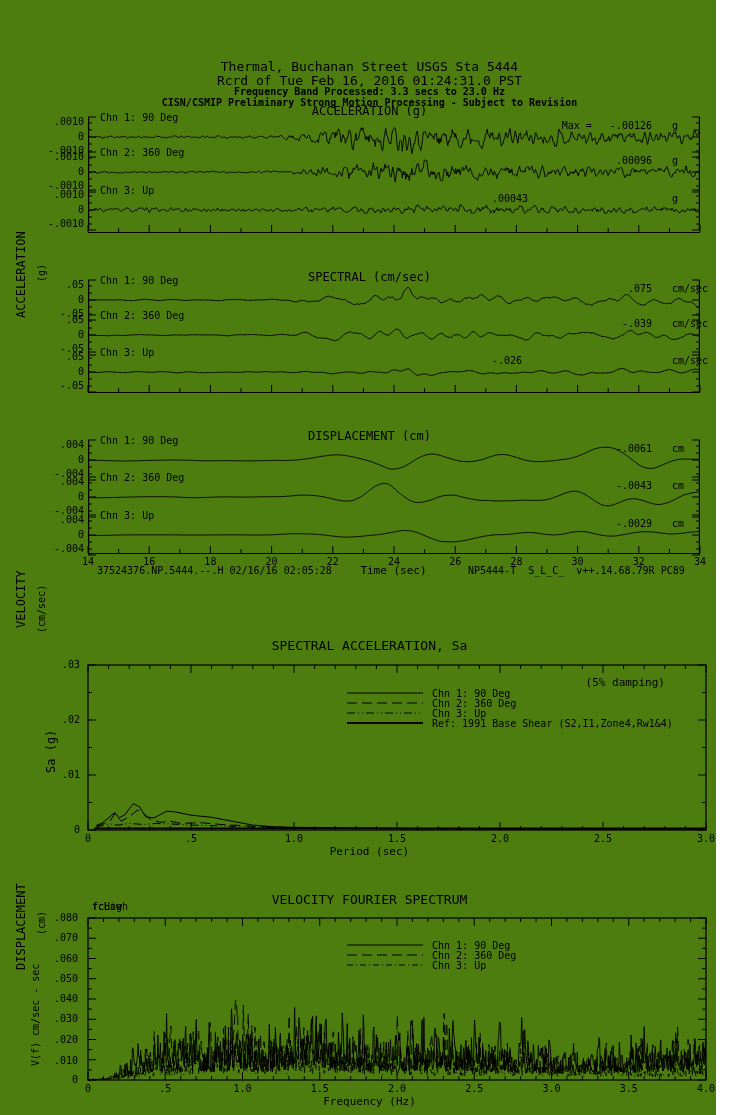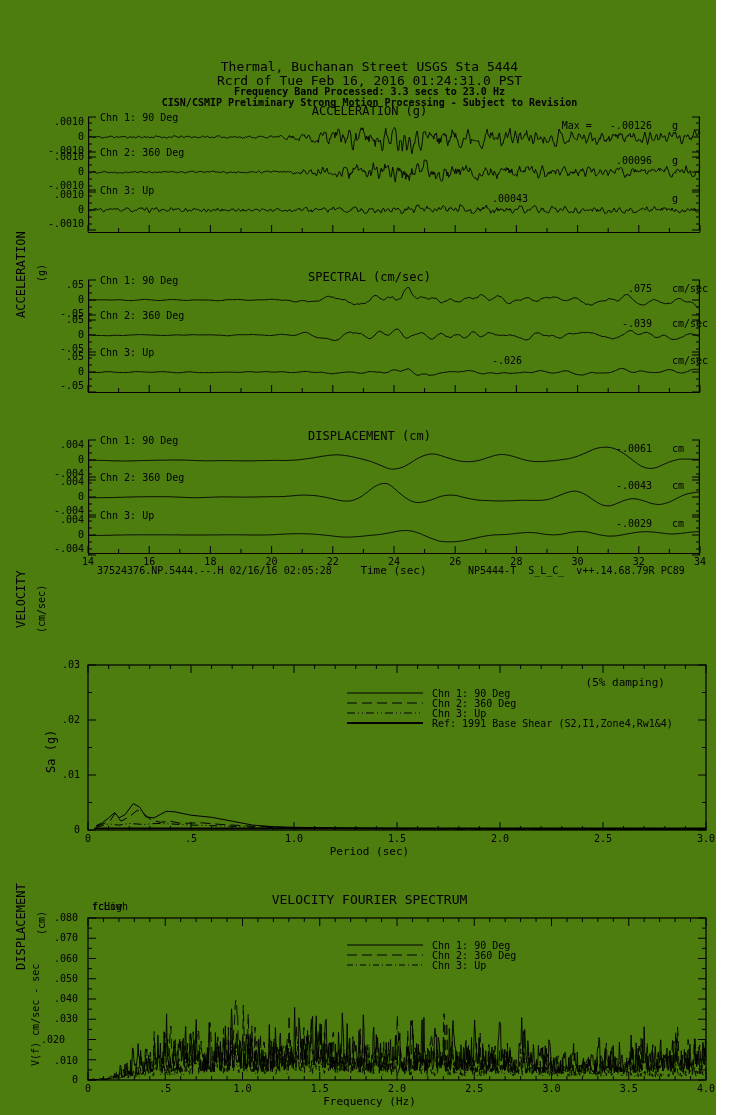--- a/index.html
+++ b/index.html
@@ -343,20 +343,21 @@
       <span class="lbl" style="left: 562.6px; top: 132px; width: 30px; text-align: center;">30</span>
       <span class="lbl" style="left: 623.8px; top: 132px; width: 30px; text-align: center;">32</span>
       <span class="lbl" style="left: 685px; top: 132px; width: 30px; text-align: center;">34</span>
     </section>
 
   <div class="lbl" style="left:97px;top:566px;">37524376.NP.5444.--.H 02/16/16 02:05:28</div>
   <div class="abs" style="top:564px;width:739px;text-align:center;font-size:11px;margin-left:24px;">Time (sec)</div>
   <div class="lbl" style="left:468px;top:566px;">NP5444-T  S_L_C_  v++.14.68.79R PC89</div>
 
   <section id="panel-sa" style="top:638px;height:235px;">
+    <div class="btitle" style="top:0px;">SPECTRAL ACCELERATION, Sa</div>
     <div class="note" style="left:465px;top:38px;width:200px;">(5% damping)</div>
     <div class="side" style="left:44px;top:135px;">Sa (g)</div>
     <div class="abs" style="top:207px;width:739px;text-align:center;font-size:11px;">Period (sec)</div>
     <div class="legrow" style="left:345px;top:50px;">
       <svg width="80" height="10">
           <line class="legline" x1="2" y1="5" x2="78" y2="5"></line>
         </svg>
       <span class="leglbl">Chn 1: 90 Deg</span>
     </div>
     <div class="legrow" style="left:345px;top:60px;">
@@ -618,21 +619,21 @@
         <polyline points="88.0,190.0 88.6,190.0 89.2,190.0 89.9,189.9 90.5,189.7 91.1,189.7 91.7,189.9 92.3,189.7 92.9,189.7 93.6,189.8 94.2,189.8 94.8,189.8 95.4,189.8 96.0,189.7 96.7,189.6 97.3,189.5 97.9,189.6 98.5,189.4 99.1,189.2 99.8,188.5 100.4,189.6 101.0,189.5 101.6,188.4 102.2,189.0 102.8,188.0 103.5,189.3 104.1,189.4 104.7,188.9 105.3,188.8 105.9,189.4 106.6,189.2 107.2,188.9 107.8,189.3 108.4,188.7 109.0,189.1 109.7,188.2 110.3,186.2 110.9,185.9 111.5,187.2 112.1,186.9 112.7,186.7 113.4,187.9 114.0,185.5 114.6,183.3 115.2,188.3 115.8,187.6 116.5,184.3 117.1,185.1 117.7,186.3 118.3,187.2 118.9,184.7 119.5,184.1 120.2,175.0 120.8,176.5 121.4,179.2 122.0,187.6 122.6,186.2 123.3,186.5 123.9,187.3 124.5,179.9 125.1,174.2 125.7,185.8 126.4,178.2 127.0,172.9 127.6,182.6 128.2,184.5 128.8,181.1 129.4,183.7 130.1,184.2 130.7,169.8 131.3,185.5 131.9,174.4 132.5,157.9 133.2,159.1 133.8,168.1 134.4,173.7 135.0,175.5 135.6,173.8 136.3,175.7 136.9,170.7 137.5,165.8 138.1,153.7 138.7,166.3 139.3,166.2 140.0,174.7 140.6,160.4 141.2,172.0 141.8,176.0 142.4,174.7 143.1,171.7 143.7,182.1 144.3,179.6 144.9,176.2 145.5,165.4 146.2,174.3 146.8,168.6 147.4,181.1 148.0,177.0 148.6,165.4 149.2,173.4 149.9,168.6 150.5,182.3 151.1,181.7 151.7,178.8 152.3,181.7 153.0,179.6 153.6,172.6 154.2,155.6 154.8,153.2 155.4,169.9 156.0,167.3 156.7,173.7 157.3,176.4 157.9,145.1 158.5,166.3 159.1,165.5 159.8,168.4 160.4,153.0 161.0,176.9 161.6,168.2 162.2,169.5 162.9,174.0 163.5,168.5 164.1,141.8 164.7,165.0 165.3,166.8 165.9,161.5 166.6,123.8 167.2,155.9 167.8,167.9 168.4,171.4 169.0,178.1 169.7,175.4 170.3,169.0 170.9,177.5 171.5,181.9 172.1,179.6 172.8,180.1 173.4,181.1 174.0,151.0 174.6,158.1 175.2,159.7 175.8,161.7 176.5,179.4 177.1,173.2 177.7,180.5 178.3,153.8 178.9,158.0 179.6,149.0 180.2,160.3 180.8,151.2 181.4,171.0 182.0,170.6 182.6,151.9 183.3,148.3 183.9,174.8 184.5,177.0 185.1,146.1 185.7,136.5 186.4,165.3 187.0,172.9 187.6,163.6 188.2,176.0 188.8,175.0 189.5,174.6 190.1,147.0 190.7,143.4 191.3,147.4 191.9,162.6 192.5,181.6 193.2,158.5 193.8,149.5 194.4,157.2 195.0,174.2 195.6,143.7 196.3,129.5 196.9,159.3 197.5,169.8 198.1,171.9 198.7,161.1 199.4,161.4 200.0,179.9 200.6,169.7 201.2,173.9 201.8,174.3 202.4,180.1 203.1,171.0 203.7,169.9 204.3,181.4 204.9,171.5 205.5,169.5 206.2,181.6 206.8,181.1 207.4,157.5 208.0,179.0 208.6,159.9 209.2,132.7 209.9,152.2 210.5,181.3 211.1,179.3 211.7,179.8 212.3,172.1 213.0,181.7 213.6,172.6 214.2,180.1 214.8,173.2 215.4,142.6 216.1,165.4 216.7,173.4 217.3,152.7 217.9,155.8 218.5,159.0 219.1,156.4 219.8,180.4 220.4,151.6 221.0,165.6 221.6,180.3 222.2,165.7 222.9,162.1 223.5,149.0 224.1,150.3 224.7,175.9 225.3,135.9 226.0,163.4 226.6,174.3 227.2,174.6 227.8,179.5 228.4,149.8 229.0,180.6 229.7,173.8 230.3,176.0 230.9,140.9 231.5,118.8 232.1,130.4 232.8,178.0 233.4,173.6 234.0,176.7 234.6,156.5 235.2,153.5 235.8,158.9 236.5,143.9 237.1,143.9 237.7,165.2 238.3,163.3 238.9,170.3 239.6,149.9 240.2,166.2 240.8,178.9 241.4,164.5 242.0,157.6 242.7,147.2 243.3,158.5 243.9,181.1 244.5,163.6 245.1,174.0 245.7,156.1 246.4,144.2 247.0,150.3 247.6,174.9 248.2,167.1 248.8,146.4 249.5,169.6 250.1,176.8 250.7,144.4 251.3,156.3 251.9,148.3 252.6,170.9 253.2,171.1 253.8,182.0 254.4,177.5 255.0,160.8 255.6,160.5 256.3,180.1 256.9,173.0 257.5,168.3 258.1,168.4 258.7,149.2 259.4,165.6 260.0,174.6 260.6,176.6 261.2,178.1 261.8,159.5 262.5,165.9 263.1,182.1 263.7,165.9 264.3,176.7 264.9,171.6 265.5,165.6 266.2,180.1 266.8,172.9 267.4,169.2 268.0,180.8 268.6,167.8 269.3,134.5 269.9,158.4 270.5,180.1 271.1,151.8 271.7,151.0 272.3,181.6 273.0,174.6 273.6,152.1 274.2,177.2 274.8,171.0 275.4,137.6 276.1,156.3 276.7,168.9 277.3,165.2 277.9,178.7 278.5,177.4 279.2,177.5 279.8,147.8 280.4,143.2 281.0,160.5 281.6,156.5 282.2,175.7 282.9,166.1 283.5,169.3 284.1,173.8 284.7,172.1 285.3,179.0 286.0,162.3 286.6,154.8 287.2,161.4 287.8,158.7 288.4,168.8 289.1,175.8 289.7,165.6 290.3,174.7 290.9,172.1 291.5,156.6 292.1,161.8 292.8,166.7 293.4,178.6 294.0,156.5 294.6,117.4 295.2,141.9 295.9,177.3 296.5,171.5 297.1,168.6 297.7,165.5 298.3,169.3 298.9,127.8 299.6,135.9 300.2,142.3 300.8,155.6 301.4,162.4 302.0,148.9 302.7,172.6 303.3,148.7 303.9,158.9 304.5,168.4 305.1,159.1 305.8,175.6 306.4,146.5 307.0,150.4 307.6,140.6 308.2,171.5 308.8,172.5 309.5,174.1 310.1,153.3 310.7,148.5 311.3,137.3 311.9,132.7 312.6,126.3 313.2,172.8 313.8,172.3 314.4,175.1 315.0,163.8 315.7,137.0 316.3,125.8 316.9,172.1 317.5,167.6 318.1,167.7 318.7,161.2 319.4,150.1 320.0,133.7 320.6,154.3 321.2,137.9 321.8,162.0 322.5,173.1 323.1,153.7 323.7,172.2 324.3,177.7 324.9,139.0 325.5,130.5 326.2,129.2 326.8,153.8 327.4,161.7 328.0,167.4 328.6,155.9 329.3,152.7 329.9,156.0 330.5,179.6 331.1,168.4 331.7,152.6 332.4,178.6 333.0,167.0 333.6,174.0 334.2,170.4 334.8,179.2 335.4,154.0 336.1,171.2 336.7,173.0 337.3,165.7 337.9,164.8 338.5,142.3 339.2,157.1 339.8,175.9 340.4,170.4 341.0,156.5 341.6,156.3 342.3,122.9 342.9,136.0 343.5,146.0 344.1,181.1 344.7,175.7 345.3,178.8 346.0,176.3 346.6,158.9 347.2,133.6 347.8,159.8 348.4,172.4 349.1,175.9 349.7,148.0 350.3,162.0 350.9,173.1 351.5,176.4 352.2,176.9 352.8,180.7 353.4,170.7 354.0,150.9 354.6,156.0 355.2,161.4 355.9,155.2 356.5,160.4 357.1,171.3 357.7,175.8 358.3,165.3 359.0,140.5 359.6,156.7 360.2,181.8 360.8,166.6 361.4,170.9 362.0,170.6 362.7,150.0 363.3,124.8 363.9,136.7 364.5,171.8 365.1,160.5 365.8,156.2 366.4,172.3 367.0,180.2 367.6,174.1 368.2,175.1 368.9,180.4 369.5,170.9 370.1,180.2 370.7,181.8 371.3,171.8 371.9,165.0 372.6,168.9 373.2,141.4 373.8,137.0 374.4,163.7 375.0,161.0 375.7,172.9 376.3,144.6 376.9,159.8 377.5,147.5 378.1,156.7 378.8,164.2 379.4,181.2 380.0,161.3 380.6,153.2 381.2,180.0 381.8,177.1 382.5,174.7 383.1,174.1 383.7,169.2 384.3,175.3 384.9,178.8 385.6,181.3 386.2,152.5 386.8,167.6 387.4,182.2 388.0,174.1 388.6,179.7 389.3,168.9 389.9,162.3 390.5,149.5 391.1,170.1 391.7,168.9 392.4,171.0 393.0,156.8 393.6,172.4 394.2,170.1 394.8,165.2 395.5,145.5 396.1,166.2 396.7,170.6 397.3,175.5 397.9,152.9 398.5,147.7 399.2,150.0 399.8,142.9 400.4,166.5 401.0,176.1 401.6,171.5 402.3,178.4 402.9,172.1 403.5,179.1 404.1,167.7 404.7,167.6 405.4,179.2 406.0,178.5 406.6,156.4 407.2,163.9 407.8,157.1 408.4,169.0 409.1,181.1 409.7,165.2 410.3,150.8 410.9,131.0 411.5,135.2 412.2,130.2 412.8,143.0 413.4,147.4 414.0,180.1 414.6,161.9 415.2,166.7 415.9,180.6 416.5,153.4 417.1,180.1 417.7,163.1 418.3,154.2 419.0,165.0 419.6,162.6 420.2,163.3 420.8,178.0 421.4,148.5 422.1,129.8 422.7,170.1 423.3,172.1 423.9,127.4 424.5,162.0 425.1,161.4 425.8,180.8 426.4,169.1 427.0,180.6 427.6,173.7 428.2,159.8 428.9,160.8 429.5,176.3 430.1,169.5 430.7,172.6 431.3,157.2 432.0,174.7 432.6,179.4 433.2,177.0 433.8,174.0 434.4,144.3 435.0,138.2 435.7,146.7 436.3,144.7 436.9,177.9 437.5,178.6 438.1,147.3 438.8,149.8 439.4,154.7 440.0,174.6 440.6,166.9 441.2,177.9 441.8,166.4 442.5,173.6 443.1,167.4 443.7,147.7 444.3,156.8 444.9,174.7 445.6,181.4 446.2,166.1 446.8,181.2 447.4,173.8 448.0,172.9 448.7,174.2 449.3,138.5 449.9,152.1 450.5,180.2 451.1,174.7 451.7,170.1 452.4,141.2 453.0,130.6 453.6,143.8 454.2,146.5 454.8,157.0 455.5,157.0 456.1,179.8 456.7,161.5 457.3,165.1 457.9,178.2 458.6,179.7 459.2,175.3 459.8,168.1 460.4,172.8 461.0,154.7 461.6,179.0 462.3,178.9 462.9,169.2 463.5,157.5 464.1,159.3 464.7,180.3 465.4,154.5 466.0,150.4 466.6,169.2 467.2,165.9 467.8,181.0 468.5,155.6 469.1,173.7 469.7,160.2 470.3,168.3 470.9,175.8 471.5,147.6 472.2,180.1 472.8,180.2 473.4,173.9 474.0,147.7 474.6,129.9 475.3,143.0 475.9,156.0 476.5,161.0 477.1,166.4 477.7,174.1 478.3,172.2 479.0,147.4 479.6,167.4 480.2,180.0 480.8,178.6 481.4,170.0 482.1,179.8 482.7,155.7 483.3,169.7 483.9,171.4 484.5,169.2 485.2,172.8 485.8,160.6 486.4,179.0 487.0,175.3 487.6,175.8 488.2,180.4 488.9,161.3 489.5,178.5 490.1,175.2 490.7,163.0 491.3,168.5 492.0,157.0 492.6,180.5 493.2,179.8 493.8,160.1 494.4,176.8 495.1,179.9 495.7,169.0 496.3,180.1 496.9,179.2 497.5,170.9 498.1,152.1 498.8,146.1 499.4,132.1 500.0,132.4 500.6,134.5 501.2,171.1 501.9,163.5 502.5,167.1 503.1,164.5 503.7,178.6 504.3,160.7 504.9,179.5 505.6,173.0 506.2,176.1 506.8,161.4 507.4,162.6 508.0,181.2 508.7,169.4 509.3,172.4 509.9,160.1 510.5,165.0 511.1,173.0 511.8,167.0 512.4,180.5 513.0,180.7 513.6,179.9 514.2,169.8 514.8,181.3 515.5,176.9 516.1,177.7 516.7,178.2 517.3,178.2 517.9,181.1 518.6,167.8 519.2,153.1 519.8,156.5 520.4,153.0 521.0,153.7 521.7,127.6 522.3,144.7 522.9,170.7 523.5,172.9 524.1,155.5 524.7,139.5 525.4,154.8 526.0,165.2 526.6,172.8 527.2,167.9 527.8,150.7 528.5,156.6 529.1,175.8 529.7,171.1 530.3,169.7 530.9,168.2 531.5,165.0 532.2,173.7 532.8,169.4 533.4,154.6 534.0,163.1 534.6,180.8 535.3,177.7 535.9,180.6 536.5,169.4 537.1,176.3 537.7,174.8 538.4,155.5 539.0,165.4 539.6,163.4 540.2,166.3 540.8,159.9 541.4,158.0 542.1,168.4 542.7,157.2 543.3,180.2 543.9,164.6 544.5,182.0 545.2,155.8 545.8,164.6 546.4,158.6 547.0,179.9 547.6,179.5 548.3,174.5 548.9,149.8 549.5,152.3 550.1,155.3 550.7,164.0 551.3,177.7 552.0,174.6 552.6,182.2 553.2,173.6 553.8,167.7 554.4,181.0 555.1,171.3 555.7,169.8 556.3,166.7 556.9,177.2 557.5,182.3 558.2,177.4 558.8,183.0 559.4,180.1 560.0,183.4 560.6,170.4 561.2,183.4 561.9,183.3 562.5,178.8 563.1,168.1 563.7,164.0 564.3,168.2 565.0,162.2 565.6,165.3 566.2,179.0 566.8,177.3 567.4,180.8 568.0,181.9 568.7,167.6 569.3,177.5 569.9,181.4 570.5,171.2 571.1,168.2 571.8,166.0 572.4,163.0 573.0,164.4 573.6,153.5 574.2,171.0 574.9,163.0 575.5,173.4 576.1,176.1 576.7,177.7 577.3,162.1 577.9,181.7 578.6,182.1 579.2,175.7 579.8,179.6 580.4,181.7 581.0,179.3 581.7,175.0 582.3,175.2 582.9,178.7 583.5,168.0 584.1,181.3 584.8,178.7 585.4,182.7 586.0,174.0 586.6,177.9 587.2,178.4 587.8,179.2 588.5,167.4 589.1,175.8 589.7,171.2 590.3,171.5 590.9,178.7 591.6,180.3 592.2,180.1 592.8,182.0 593.4,180.7 594.0,181.8 594.6,183.4 595.3,169.7 595.9,178.3 596.5,181.2 597.1,164.1 597.7,157.3 598.4,157.5 599.0,147.6 599.6,149.4 600.2,177.3 600.8,165.6 601.5,167.8 602.1,168.0 602.7,175.6 603.3,176.0 603.9,177.9 604.5,182.2 605.2,158.7 605.8,179.8 606.4,176.5 607.0,177.8 607.6,176.2 608.3,178.4 608.9,165.5 609.5,172.9 610.1,180.8 610.7,161.1 611.4,182.5 612.0,175.3 612.6,177.9 613.2,155.4 613.8,170.8 614.4,183.0 615.1,166.7 615.7,178.4 616.3,181.8 616.9,176.5 617.5,182.7 618.2,176.9 618.8,173.1 619.4,152.2 620.0,164.8 620.6,181.3 621.2,167.9 621.9,164.9 622.5,168.4 623.1,180.2 623.7,182.5 624.3,181.8 625.0,176.2 625.6,176.2 626.2,177.6 626.8,170.9 627.4,179.4 628.1,171.1 628.7,172.4 629.3,168.4 629.9,175.5 630.5,173.8 631.1,145.0 631.8,168.6 632.4,157.4 633.0,166.5 633.6,178.0 634.2,182.3 634.9,174.5 635.5,178.6 636.1,152.9 636.7,166.6 637.3,180.8 638.0,158.3 638.6,169.1 639.2,182.3 639.8,174.5 640.4,176.2 641.0,174.4 641.7,180.8 642.3,149.1 642.9,172.9 643.5,169.7 644.1,136.7 644.8,162.2 645.4,172.3 646.0,163.4 646.6,170.1 647.2,179.6 647.8,165.6 648.5,175.7 649.1,166.1 649.7,163.5 650.3,166.8 650.9,172.0 651.6,181.0 652.2,160.2 652.8,173.2 653.4,181.5 654.0,173.3 654.7,165.0 655.3,156.3 655.9,169.3 656.5,178.2 657.1,169.0 657.7,181.6 658.4,164.3 659.0,168.0 659.6,172.7 660.2,155.1 660.8,149.8 661.5,173.7 662.1,168.0 662.7,181.0 663.3,164.7 663.9,172.9 664.6,173.8 665.2,166.8 665.8,164.4 666.4,171.0 667.0,158.1 667.6,173.6 668.3,180.0 668.9,176.0 669.5,164.1 670.1,160.6 670.7,181.6 671.4,181.1 672.0,172.3 672.6,178.2 673.2,164.9 673.8,181.7 674.5,181.0 675.1,174.6 675.7,158.1 676.3,156.1 676.9,148.5 677.5,173.3 678.2,173.6 678.8,173.7 679.4,177.4 680.0,180.1 680.6,180.3 681.3,160.7 681.9,173.1 682.5,176.7 683.1,178.8 683.7,177.4 684.3,178.3 685.0,166.6 685.6,162.3 686.2,164.9 686.8,179.2 687.4,168.2 688.1,180.2 688.7,168.0 689.3,179.3 689.9,154.1 690.5,167.0 691.2,176.9 691.8,176.9 692.4,180.7 693.0,178.5 693.6,172.2 694.2,168.2 694.9,148.6 695.5,174.1 696.1,164.5 696.7,176.7 697.3,164.5 698.0,174.7 698.6,160.8 699.2,168.1 699.8,181.0 700.4,183.6 701.1,179.8 701.7,177.3 702.3,161.8 702.9,152.3 703.5,155.8 704.1,174.3 704.8,175.0 705.4,150.3 706.0,153.5" fill="none" stroke="#000" stroke-width="0.9"></polyline>
         <polyline points="88.0,190.0 88.6,190.0 89.2,189.9 89.9,189.9 90.5,189.9 91.1,189.8 91.7,189.8 92.3,189.2 92.9,188.9 93.6,189.1 94.2,189.0 94.8,189.6 95.4,189.7 96.0,189.3 96.7,189.5 97.3,189.6 97.9,189.0 98.5,189.6 99.1,189.4 99.8,189.0 100.4,189.5 101.0,189.3 101.6,188.5 102.2,188.9 102.8,188.7 103.5,189.4 104.1,189.4 104.7,189.2 105.3,189.4 105.9,188.9 106.6,189.1 107.2,189.5 107.8,188.3 108.4,187.8 109.0,187.9 109.7,188.3 110.3,188.1 110.9,188.4 111.5,188.1 112.1,187.7 112.7,188.9 113.4,188.2 114.0,186.4 114.6,187.3 115.2,187.4 115.8,186.5 116.5,180.8 117.1,182.8 117.7,183.3 118.3,188.3 118.9,187.0 119.5,181.5 120.2,181.0 120.8,178.4 121.4,185.1 122.0,187.5 122.6,187.2 123.3,179.6 123.9,181.4 124.5,182.0 125.1,185.8 125.7,184.2 126.4,182.1 127.0,185.9 127.6,178.8 128.2,176.4 128.8,183.4 129.4,184.0 130.1,180.7 130.7,180.7 131.3,179.8 131.9,178.3 132.5,185.5 133.2,180.8 133.8,183.2 134.4,185.7 135.0,185.7 135.6,182.9 136.3,172.8 136.9,184.2 137.5,177.2 138.1,176.9 138.7,184.6 139.3,184.6 140.0,168.3 140.6,164.9 141.2,166.0 141.8,175.6 142.4,172.4 143.1,183.5 143.7,179.3 144.3,181.7 144.9,167.5 145.5,158.9 146.2,163.9 146.8,159.0 147.4,183.5 148.0,180.8 148.6,181.1 149.2,179.9 149.9,165.8 150.5,162.0 151.1,182.5 151.7,183.2 152.3,183.1 153.0,182.0 153.6,158.4 154.2,141.6 154.8,167.0 155.4,175.5 156.0,179.0 156.7,180.3 157.3,175.8 157.9,160.1 158.5,159.4 159.1,169.2 159.8,175.5 160.4,180.3 161.0,179.4 161.6,174.8 162.2,177.4 162.9,161.9 163.5,180.3 164.1,165.1 164.7,142.9 165.3,147.0 165.9,171.5 166.6,177.6 167.2,158.6 167.8,149.2 168.4,167.9 169.0,177.2 169.7,149.5 170.3,141.3 170.9,136.0 171.5,158.1 172.1,163.2 172.8,174.7 173.4,156.0 174.0,176.1 174.6,173.0 175.2,149.7 175.8,170.2 176.5,172.2 177.1,166.6 177.7,160.7 178.3,174.9 178.9,180.6 179.6,176.6 180.2,181.5 180.8,174.4 181.4,168.5 182.0,163.6 182.6,156.7 183.3,166.7 183.9,174.6 184.5,163.7 185.1,155.8 185.7,159.9 186.4,158.5 187.0,176.0 187.6,153.4 188.2,172.0 188.8,177.1 189.5,174.5 190.1,144.4 190.7,162.6 191.3,170.2 191.9,165.0 192.5,177.1 193.2,141.7 193.8,150.9 194.4,165.3 195.0,174.0 195.6,159.8 196.3,151.8 196.9,146.8 197.5,140.0 198.1,141.9 198.7,141.3 199.4,159.1 200.0,164.2 200.6,164.3 201.2,151.1 201.8,162.7 202.4,163.3 203.1,180.0 203.7,164.5 204.3,172.0 204.9,161.4 205.5,180.1 206.2,164.5 206.8,179.6 207.4,170.8 208.0,172.1 208.6,162.6 209.2,141.9 209.9,132.4 210.5,136.6 211.1,149.4 211.7,154.8 212.3,174.1 213.0,178.9 213.6,168.1 214.2,158.4 214.8,173.7 215.4,157.6 216.1,165.4 216.7,170.4 217.3,151.4 217.9,146.9 218.5,162.4 219.1,167.1 219.8,178.8 220.4,176.4 221.0,167.2 221.6,162.4 222.2,177.8 222.9,160.8 223.5,138.5 224.1,161.3 224.7,160.9 225.3,144.1 226.0,151.4 226.6,164.0 227.2,165.9 227.8,172.2 228.4,137.4 229.0,174.5 229.7,167.5 230.3,170.6 230.9,137.5 231.5,164.6 232.1,166.4 232.8,177.2 233.4,144.5 234.0,138.6 234.6,130.9 235.2,114.5 235.8,110.1 236.5,110.9 237.1,125.4 237.7,123.0 238.3,171.7 238.9,168.0 239.6,173.6 240.2,151.4 240.8,162.7 241.4,173.2 242.0,154.6 242.7,154.8 243.3,115.2 243.9,137.5 244.5,159.7 245.1,168.7 245.7,179.2 246.4,180.0 247.0,175.2 247.6,149.7 248.2,123.9 248.8,146.0 249.5,176.8 250.1,160.4 250.7,180.4 251.3,153.2 251.9,135.8 252.6,157.4 253.2,174.9 253.8,179.9 254.4,170.5 255.0,137.0 255.6,172.7 256.3,164.8 256.9,151.0 257.5,181.5 258.1,179.6 258.7,176.0 259.4,162.1 260.0,154.5 260.6,144.3 261.2,177.3 261.8,181.5 262.5,169.8 263.1,165.4 263.7,151.8 264.3,152.3 264.9,160.6 265.5,161.8 266.2,167.9 266.8,181.6 267.4,180.3 268.0,181.3 268.6,159.6 269.3,153.7 269.9,149.6 270.5,181.4 271.1,177.0 271.7,179.1 272.3,157.0 273.0,178.5 273.6,169.4 274.2,162.1 274.8,160.5 275.4,151.8 276.1,151.6 276.7,175.6 277.3,178.3 277.9,162.6 278.5,158.6 279.2,180.3 279.8,181.2 280.4,166.4 281.0,156.0 281.6,177.1 282.2,161.7 282.9,175.1 283.5,170.5 284.1,179.9 284.7,164.1 285.3,170.6 286.0,172.7 286.6,161.9 287.2,149.4 287.8,176.6 288.4,158.3 289.1,125.4 289.7,157.1 290.3,151.6 290.9,174.5 291.5,162.7 292.1,179.2 292.8,165.7 293.4,163.6 294.0,165.2 294.6,173.2 295.2,164.1 295.9,144.5 296.5,135.8 297.1,149.4 297.7,153.6 298.3,148.5 298.9,175.2 299.6,179.4 300.2,177.2 300.8,151.4 301.4,161.3 302.0,175.0 302.7,172.1 303.3,150.9 303.9,137.6 304.5,152.8 305.1,175.2 305.8,154.2 306.4,176.6 307.0,173.7 307.6,149.3 308.2,154.1 308.8,145.6 309.5,158.6 310.1,162.1 310.7,155.5 311.3,128.3 311.9,158.5 312.6,163.8 313.2,163.6 313.8,160.5 314.4,167.7 315.0,170.9 315.7,137.4 316.3,136.3 316.9,166.2 317.5,170.9 318.1,140.5 318.7,174.2 319.4,165.6 320.0,169.3 320.6,161.0 321.2,134.2 321.8,174.7 322.5,172.4 323.1,167.8 323.7,164.9 324.3,142.5 324.9,143.2 325.5,177.0 326.2,153.7 326.8,165.3 327.4,166.3 328.0,175.2 328.6,157.4 329.3,169.7 329.9,177.9 330.5,150.9 331.1,179.9 331.7,173.4 332.4,149.4 333.0,142.6 333.6,142.1 334.2,180.0 334.8,180.3 335.4,171.3 336.1,179.2 336.7,162.6 337.3,176.4 337.9,167.6 338.5,160.1 339.2,169.9 339.8,173.5 340.4,159.7 341.0,180.0 341.6,173.4 342.3,167.4 342.9,180.4 343.5,169.3 344.1,175.9 344.7,181.3 345.3,166.5 346.0,173.0 346.6,158.7 347.2,165.7 347.8,165.7 348.4,181.5 349.1,176.9 349.7,170.0 350.3,167.9 350.9,169.5 351.5,167.9 352.2,165.3 352.8,146.7 353.4,170.3 354.0,178.0 354.6,169.7 355.2,173.9 355.9,172.0 356.5,179.9 357.1,180.1 357.7,177.9 358.3,166.0 359.0,181.7 359.6,168.8 360.2,138.8 360.8,161.1 361.4,176.4 362.0,168.9 362.7,158.2 363.3,171.2 363.9,182.1 364.5,152.5 365.1,160.9 365.8,166.2 366.4,175.9 367.0,158.7 367.6,160.4 368.2,181.4 368.9,163.0 369.5,166.9 370.1,174.1 370.7,182.3 371.3,179.8 371.9,172.6 372.6,181.0 373.2,178.2 373.8,163.7 374.4,173.3 375.0,170.0 375.7,159.3 376.3,177.8 376.9,169.7 377.5,165.7 378.1,176.6 378.8,173.7 379.4,172.1 380.0,173.6 380.6,180.4 381.2,166.1 381.8,163.1 382.5,177.2 383.1,164.6 383.7,151.8 384.3,174.6 384.9,164.9 385.6,160.1 386.2,178.7 386.8,173.6 387.4,165.3 388.0,164.9 388.6,152.3 389.3,171.2 389.9,174.6 390.5,177.6 391.1,173.3 391.7,180.0 392.4,179.0 393.0,169.4 393.6,171.7 394.2,176.9 394.8,179.1 395.5,170.9 396.1,154.9 396.7,144.4 397.3,125.5 397.9,140.7 398.5,145.5 399.2,173.3 399.8,178.2 400.4,156.5 401.0,168.9 401.6,177.8 402.3,179.7 402.9,180.8 403.5,174.9 404.1,181.6 404.7,178.9 405.4,174.5 406.0,181.2 406.6,169.4 407.2,158.8 407.8,141.1 408.4,159.3 409.1,171.0 409.7,162.3 410.3,168.5 410.9,181.3 411.5,166.8 412.2,147.3 412.8,139.1 413.4,165.5 414.0,173.7 414.6,172.7 415.2,171.7 415.9,174.3 416.5,181.3 417.1,178.3 417.7,176.5 418.3,155.4 419.0,168.3 419.6,180.9 420.2,173.2 420.8,175.7 421.4,164.1 422.1,173.3 422.7,166.9 423.3,166.2 423.9,170.8 424.5,170.3 425.1,180.7 425.8,171.5 426.4,177.1 427.0,161.5 427.6,158.2 428.2,178.2 428.9,175.5 429.5,176.0 430.1,152.9 430.7,153.5 431.3,144.4 432.0,148.6 432.6,160.1 433.2,172.4 433.8,160.8 434.4,157.9 435.0,169.7 435.7,173.5 436.3,176.4 436.9,159.6 437.5,162.0 438.1,165.1 438.8,175.6 439.4,171.7 440.0,178.6 440.6,161.8 441.2,174.3 441.8,172.0 442.5,164.4 443.1,158.1 443.7,124.3 444.3,123.6 444.9,157.9 445.6,169.9 446.2,134.5 446.8,132.4 447.4,155.4 448.0,178.1 448.7,167.7 449.3,178.1 449.9,161.1 450.5,157.1 451.1,157.9 451.7,168.0 452.4,151.9 453.0,163.5 453.6,175.3 454.2,171.5 454.8,178.9 455.5,175.5 456.1,160.7 456.7,181.0 457.3,173.0 457.9,166.0 458.6,176.2 459.2,162.0 459.8,178.1 460.4,173.5 461.0,176.3 461.6,180.6 462.3,167.9 462.9,179.6 463.5,170.6 464.1,161.2 464.7,167.8 465.4,170.7 466.0,181.1 466.6,160.0 467.2,154.8 467.8,175.0 468.5,167.7 469.1,165.0 469.7,180.8 470.3,177.7 470.9,180.3 471.5,173.2 472.2,182.0 472.8,180.7 473.4,179.4 474.0,176.0 474.6,175.3 475.3,182.4 475.9,170.4 476.5,153.1 477.1,172.0 477.7,176.0 478.3,175.2 479.0,174.0 479.6,153.7 480.2,143.0 480.8,174.8 481.4,180.4 482.1,182.8 482.7,153.3 483.3,163.9 483.9,182.5 484.5,163.7 485.2,164.1 485.8,183.2 486.4,182.0 487.0,177.2 487.6,177.0 488.2,164.8 488.9,154.6 489.5,163.6 490.1,182.0 490.7,178.6 491.3,182.1 492.0,161.3 492.6,168.9 493.2,176.6 493.8,171.5 494.4,172.8 495.1,155.9 495.7,168.9 496.3,180.6 496.9,177.8 497.5,181.1 498.1,182.5 498.8,177.8 499.4,160.9 500.0,177.6 500.6,180.1 501.2,175.4 501.9,157.8 502.5,156.9 503.1,173.2 503.7,174.0 504.3,176.2 504.9,159.3 505.6,182.4 506.2,171.7 506.8,174.5 507.4,153.2 508.0,173.0 508.7,175.9 509.3,158.0 509.9,156.9 510.5,170.8 511.1,183.3 511.8,177.1 512.4,182.7 513.0,178.4 513.6,172.2 514.2,180.0 514.8,182.5 515.5,177.8 516.1,172.4 516.7,177.6 517.3,178.9 517.9,181.1 518.6,183.9 519.2,177.7 519.8,172.7 520.4,173.5 521.0,175.4 521.7,182.2 522.3,160.7 522.9,150.5 523.5,141.3 524.1,162.8 524.7,173.8 525.4,174.5 526.0,183.3 526.6,174.0 527.2,173.5 527.8,180.6 528.5,179.0 529.1,167.5 529.7,182.4 530.3,176.6 530.9,160.0 531.5,168.0 532.2,184.1 532.8,174.3 533.4,182.9 534.0,177.0 534.6,173.7 535.3,182.1 535.9,176.8 536.5,168.4 537.1,179.3 537.7,176.7 538.4,176.8 539.0,177.8 539.6,184.2 540.2,171.3 540.8,180.2 541.4,178.2 542.1,179.0 542.7,182.4 543.3,177.1 543.9,167.1 544.5,180.8 545.2,182.9 545.8,167.1 546.4,180.0 547.0,180.5 547.6,183.6 548.3,181.3 548.9,179.2 549.5,175.6 550.1,172.4 550.7,183.3 551.3,178.3 552.0,180.7 552.6,179.3 553.2,170.5 553.8,168.2 554.4,172.4 555.1,183.8 555.7,182.5 556.3,182.5 556.9,178.4 557.5,171.1 558.2,165.7 558.8,172.0 559.4,183.9 560.0,182.9 560.6,170.7 561.2,181.2 561.9,183.8 562.5,166.4 563.1,183.3 563.7,176.0 564.3,182.9 565.0,183.7 565.6,178.7 566.2,175.5 566.8,175.9 567.4,181.8 568.0,180.8 568.7,180.3 569.3,166.3 569.9,169.6 570.5,164.8 571.1,175.2 571.8,168.8 572.4,177.5 573.0,174.9 573.6,181.2 574.2,180.1 574.9,184.6 575.5,182.0 576.1,178.1 576.7,180.6 577.3,174.7 577.9,181.4 578.6,184.4 579.2,183.8 579.8,175.1 580.4,176.5 581.0,172.9 581.7,175.5 582.3,178.0 582.9,169.2 583.5,168.8 584.1,169.4 584.8,176.0 585.4,182.0 586.0,172.3 586.6,172.8 587.2,169.2 587.8,181.2 588.5,179.4 589.1,169.7 589.7,183.7 590.3,180.5 590.9,166.5 591.6,164.4 592.2,167.7 592.8,164.1 593.4,175.5 594.0,179.5 594.6,179.9 595.3,167.9 595.9,183.8 596.5,183.5 597.1,166.9 597.7,183.5 598.4,181.9 599.0,183.8 599.6,180.4 600.2,183.5 600.8,182.6 601.5,168.6 602.1,169.3 602.7,181.0 603.3,183.2 603.9,168.3 604.5,171.4 605.2,157.4 605.8,159.6 606.4,153.0 607.0,172.0 607.6,169.3 608.3,176.7 608.9,167.4 609.5,180.3 610.1,174.5 610.7,172.5 611.4,164.3 612.0,157.4 612.6,163.5 613.2,162.2 613.8,175.1 614.4,182.6 615.1,168.4 615.7,181.3 616.3,169.4 616.9,168.0 617.5,181.7 618.2,177.9 618.8,179.8 619.4,177.8 620.0,183.3 620.6,178.1 621.2,180.9 621.9,177.6 622.5,176.6 623.1,181.8 623.7,174.9 624.3,174.8 625.0,170.5 625.6,178.2 626.2,181.7 626.8,167.8 627.4,181.4 628.1,181.4 628.7,182.7 629.3,174.5 629.9,161.7 630.5,181.4 631.1,164.4 631.8,174.8 632.4,178.6 633.0,156.9 633.6,179.7 634.2,178.6 634.9,180.2 635.5,164.7 636.1,159.7 636.7,164.3 637.3,174.1 638.0,175.3 638.6,175.7 639.2,156.0 639.8,179.6 640.4,179.2 641.0,148.3 641.7,174.3 642.3,171.6 642.9,173.4 643.5,170.1 644.1,172.4 644.8,173.2 645.4,171.4 646.0,170.0 646.6,169.3 647.2,152.7 647.8,173.0 648.5,177.2 649.1,174.0 649.7,181.9 650.3,170.6 650.9,164.0 651.6,162.7 652.2,164.8 652.8,154.6 653.4,179.9 654.0,178.7 654.7,174.4 655.3,175.2 655.9,180.9 656.5,174.5 657.1,175.1 657.7,165.2 658.4,162.0 659.0,174.8 659.6,178.0 660.2,178.0 660.8,161.2 661.5,174.3 662.1,176.8 662.7,180.2 663.3,168.1 663.9,172.8 664.6,178.3 665.2,170.7 665.8,171.4 666.4,169.8 667.0,178.5 667.6,178.5 668.3,166.4 668.9,171.1 669.5,161.1 670.1,179.8 670.7,162.7 671.4,177.7 672.0,160.0 672.6,149.0 673.2,175.8 673.8,151.2 674.5,173.1 675.1,167.4 675.7,141.9 676.3,172.1 676.9,161.6 677.5,137.1 678.2,147.0 678.8,171.3 679.4,177.8 680.0,174.9 680.6,170.0 681.3,180.5 681.9,170.3 682.5,165.2 683.1,181.8 683.7,177.6 684.3,157.8 685.0,176.4 685.6,168.4 686.2,171.6 686.8,170.7 687.4,171.7 688.1,149.5 688.7,160.8 689.3,181.8 689.9,181.9 690.5,181.1 691.2,180.8 691.8,173.9 692.4,175.0 693.0,169.9 693.6,170.1 694.2,149.0 694.9,153.5 695.5,159.9 696.1,174.8 696.7,169.6 697.3,160.9 698.0,156.5 698.6,158.0 699.2,160.4 699.8,154.9 700.4,164.1 701.1,180.2 701.7,178.8 702.3,176.1 702.9,160.4 703.5,173.6 704.1,174.0 704.8,155.6 705.4,161.4 706.0,171.5" fill="none" stroke="#000" stroke-width="0.9" stroke-dasharray="10,5"></polyline>
         <polyline points="88.0,190.0 88.6,189.9 89.2,189.9 89.9,189.8 90.5,189.9 91.1,189.7 91.7,189.9 92.3,189.6 92.9,189.3 93.6,189.2 94.2,189.5 94.8,189.5 95.4,189.7 96.0,189.3 96.7,189.5 97.3,189.6 97.9,188.8 98.5,189.1 99.1,189.3 99.8,189.5 100.4,189.4 101.0,189.0 101.6,188.4 102.2,189.3 102.8,188.4 103.5,187.8 104.1,189.1 104.7,189.4 105.3,188.7 105.9,189.4 106.6,187.8 107.2,189.3 107.8,189.2 108.4,188.3 109.0,188.8 109.7,189.2 110.3,188.6 110.9,188.2 111.5,189.0 112.1,187.5 112.7,188.7 113.4,189.0 114.0,188.5 114.6,188.8 115.2,187.2 115.8,185.2 116.5,188.0 117.1,188.7 117.7,188.2 118.3,188.0 118.9,187.1 119.5,188.0 120.2,188.1 120.8,183.3 121.4,184.3 122.0,186.9 122.6,186.4 123.3,182.2 123.9,182.0 124.5,187.0 125.1,183.2 125.7,185.9 126.4,185.1 127.0,185.3 127.6,187.5 128.2,188.1 128.8,184.6 129.4,181.1 130.1,186.6 130.7,183.2 131.3,184.7 131.9,183.9 132.5,183.6 133.2,186.2 133.8,186.2 134.4,185.5 135.0,187.5 135.6,182.0 136.3,187.5 136.9,185.6 137.5,183.3 138.1,184.0 138.7,183.2 139.3,187.2 140.0,185.6 140.6,177.2 141.2,183.1 141.8,184.9 142.4,182.5 143.1,182.7 143.7,185.5 144.3,184.3 144.9,186.7 145.5,184.0 146.2,175.2 146.8,175.4 147.4,179.2 148.0,180.2 148.6,183.9 149.2,184.6 149.9,180.4 150.5,174.4 151.1,168.3 151.7,170.5 152.3,176.4 153.0,185.7 153.6,185.8 154.2,179.1 154.8,176.0 155.4,171.8 156.0,179.9 156.7,179.2 157.3,176.0 157.9,164.2 158.5,167.9 159.1,171.3 159.8,176.5 160.4,184.6 161.0,185.3 161.6,178.2 162.2,184.6 162.9,171.3 163.5,166.0 164.1,172.3 164.7,184.5 165.3,182.0 165.9,179.5 166.6,183.2 167.2,175.1 167.8,185.7 168.4,180.5 169.0,178.1 169.7,185.6 170.3,166.7 170.9,178.0 171.5,172.1 172.1,184.3 172.8,181.5 173.4,180.8 174.0,177.9 174.6,185.3 175.2,180.5 175.8,178.2 176.5,184.8 177.1,184.8 177.7,175.5 178.3,175.7 178.9,168.5 179.6,180.4 180.2,182.6 180.8,174.9 181.4,184.7 182.0,178.3 182.6,183.1 183.3,183.2 183.9,184.9 184.5,184.4 185.1,181.1 185.7,159.3 186.4,181.4 187.0,182.5 187.6,179.2 188.2,174.4 188.8,184.4 189.5,184.5 190.1,181.7 190.7,170.5 191.3,172.6 191.9,181.5 192.5,183.8 193.2,175.0 193.8,171.5 194.4,161.8 195.0,167.3 195.6,170.6 196.3,173.6 196.9,165.2 197.5,160.9 198.1,166.0 198.7,184.1 199.4,180.8 200.0,171.6 200.6,180.6 201.2,174.8 201.8,181.1 202.4,174.9 203.1,170.3 203.7,183.3 204.3,180.7 204.9,167.3 205.5,179.9 206.2,176.5 206.8,180.8 207.4,171.7 208.0,176.4 208.6,168.4 209.2,179.4 209.9,176.8 210.5,175.1 211.1,182.1 211.7,169.6 212.3,162.3 213.0,172.7 213.6,173.5 214.2,182.0 214.8,176.1 215.4,175.6 216.1,153.7 216.7,169.9 217.3,177.4 217.9,172.9 218.5,159.9 219.1,172.2 219.8,171.0 220.4,174.6 221.0,182.3 221.6,180.4 222.2,182.2 222.9,183.4 223.5,183.4 224.1,168.2 224.7,181.4 225.3,169.6 226.0,176.4 226.6,174.7 227.2,181.6 227.8,161.8 228.4,165.5 229.0,179.5 229.7,169.1 230.3,151.8 230.9,163.9 231.5,158.3 232.1,155.3 232.8,149.3 233.4,182.1 234.0,176.6 234.6,157.5 235.2,169.4 235.8,152.3 236.5,175.5 237.1,170.0 237.7,176.8 238.3,180.0 238.9,182.6 239.6,165.7 240.2,175.3 240.8,169.4 241.4,169.6 242.0,177.9 242.7,176.8 243.3,170.1 243.9,177.1 244.5,175.0 245.1,172.5 245.7,179.6 246.4,173.1 247.0,181.9 247.6,175.3 248.2,174.0 248.8,154.7 249.5,163.4 250.1,153.4 250.7,164.8 251.3,159.6 251.9,181.7 252.6,179.5 253.2,182.4 253.8,166.0 254.4,162.5 255.0,175.1 255.6,183.5 256.3,168.2 256.9,170.1 257.5,183.4 258.1,179.9 258.7,181.7 259.4,157.1 260.0,176.6 260.6,168.4 261.2,180.9 261.8,174.8 262.5,174.8 263.1,179.4 263.7,164.0 264.3,162.5 264.9,183.8 265.5,174.6 266.2,180.9 266.8,179.1 267.4,172.6 268.0,173.2 268.6,171.8 269.3,168.4 269.9,161.2 270.5,165.4 271.1,165.9 271.7,179.8 272.3,181.9 273.0,176.1 273.6,172.2 274.2,149.0 274.8,162.1 275.4,183.9 276.1,183.7 276.7,179.5 277.3,157.3 277.9,180.1 278.5,176.7 279.2,181.0 279.8,168.7 280.4,158.8 281.0,162.1 281.6,161.6 282.2,164.7 282.9,157.4 283.5,154.9 284.1,157.7 284.7,181.0 285.3,169.9 286.0,155.1 286.6,170.1 287.2,183.9 287.8,181.6 288.4,180.1 289.1,164.6 289.7,163.1 290.3,150.3 290.9,165.8 291.5,165.4 292.1,165.3 292.8,169.9 293.4,174.6 294.0,179.3 294.6,179.9 295.2,180.2 295.9,181.5 296.5,160.2 297.1,163.1 297.7,155.9 298.3,161.6 298.9,171.8 299.6,179.6 300.2,179.1 300.8,180.8 301.4,172.9 302.0,181.4 302.7,168.5 303.3,168.8 303.9,177.4 304.5,184.0 305.1,166.0 305.8,167.8 306.4,158.9 307.0,176.1 307.6,176.1 308.2,173.3 308.8,170.9 309.5,181.4 310.1,181.3 310.7,182.9 311.3,169.5 311.9,180.5 312.6,183.7 313.2,169.9 313.8,177.6 314.4,160.5 315.0,163.2 315.7,175.0 316.3,179.6 316.9,159.4 317.5,148.2 318.1,161.5 318.7,172.1 319.4,181.0 320.0,173.8 320.6,167.5 321.2,168.0 321.8,168.2 322.5,177.7 323.1,174.1 323.7,179.8 324.3,183.3 324.9,181.9 325.5,176.9 326.2,172.4 326.8,169.7 327.4,172.1 328.0,177.2 328.6,180.9 329.3,177.7 329.9,167.8 330.5,166.7 331.1,167.0 331.7,177.2 332.4,175.2 333.0,177.8 333.6,180.4 334.2,171.7 334.8,171.3 335.4,182.3 336.1,167.3 336.7,162.4 337.3,182.8 337.9,182.5 338.5,174.4 339.2,169.7 339.8,181.2 340.4,179.4 341.0,152.3 341.6,175.3 342.3,176.3 342.9,169.4 343.5,175.6 344.1,159.9 344.7,167.9 345.3,179.9 346.0,172.9 346.6,180.5 347.2,180.4 347.8,161.1 348.4,151.6 349.1,151.4 349.7,168.3 350.3,171.6 350.9,182.6 351.5,172.8 352.2,180.9 352.8,165.9 353.4,168.1 354.0,166.6 354.6,180.2 355.2,169.0 355.9,170.4 356.5,169.5 357.1,171.7 357.7,166.8 358.3,183.1 359.0,183.5 359.6,179.3 360.2,180.6 360.8,183.1 361.4,167.0 362.0,167.2 362.7,182.8 363.3,172.3 363.9,168.6 364.5,184.3 365.1,177.4 365.8,180.0 366.4,169.9 367.0,154.6 367.6,159.5 368.2,158.0 368.9,154.4 369.5,175.6 370.1,183.0 370.7,173.4 371.3,176.2 371.9,181.3 372.6,184.6 373.2,178.9 373.8,183.7 374.4,179.7 375.0,170.3 375.7,159.5 376.3,155.8 376.9,160.9 377.5,162.2 378.1,159.6 378.8,158.7 379.4,183.2 380.0,171.8 380.6,155.0 381.2,168.9 381.8,183.4 382.5,184.4 383.1,183.9 383.7,169.0 384.3,166.1 384.9,178.9 385.6,178.8 386.2,178.3 386.8,179.5 387.4,160.9 388.0,164.7 388.6,163.6 389.3,167.2 389.9,171.7 390.5,182.3 391.1,178.3 391.7,184.6 392.4,172.5 393.0,181.7 393.6,177.5 394.2,175.2 394.8,173.6 395.5,166.5 396.1,176.5 396.7,184.5 397.3,183.9 397.9,185.2 398.5,179.9 399.2,180.0 399.8,169.0 400.4,160.1 401.0,164.9 401.6,175.3 402.3,175.1 402.9,180.0 403.5,182.4 404.1,171.3 404.7,184.9 405.4,183.5 406.0,177.1 406.6,181.7 407.2,169.5 407.8,158.4 408.4,165.8 409.1,170.0 409.7,184.8 410.3,179.2 410.9,184.9 411.5,180.9 412.2,174.7 412.8,178.4 413.4,166.2 414.0,172.0 414.6,180.7 415.2,157.8 415.9,163.0 416.5,178.4 417.1,175.7 417.7,174.7 418.3,167.3 419.0,170.0 419.6,166.5 420.2,177.4 420.8,180.0 421.4,183.8 422.1,180.2 422.7,166.1 423.3,168.3 423.9,171.9 424.5,182.3 425.1,170.7 425.8,164.7 426.4,178.5 427.0,185.6 427.6,173.3 428.2,169.5 428.9,174.2 429.5,176.6 430.1,178.4 430.7,179.1 431.3,182.2 432.0,183.6 432.6,179.9 433.2,178.8 433.8,182.3 434.4,185.6 435.0,185.3 435.7,182.9 436.3,177.4 436.9,175.1 437.5,184.3 438.1,173.6 438.8,172.0 439.4,171.0 440.0,178.3 440.6,170.1 441.2,172.7 441.8,176.3 442.5,175.0 443.1,166.0 443.7,165.5 444.3,175.6 444.9,172.9 445.6,178.8 446.2,177.3 446.8,175.2 447.4,174.3 448.0,184.5 448.7,173.1 449.3,170.9 449.9,185.0 450.5,167.5 451.1,157.0 451.7,156.8 452.4,164.7 453.0,166.3 453.6,183.4 454.2,176.9 454.8,184.2 455.5,184.2 456.1,169.4 456.7,182.7 457.3,180.5 457.9,176.7 458.6,174.9 459.2,177.6 459.8,184.1 460.4,184.6 461.0,178.0 461.6,185.2 462.3,185.5 462.9,185.3 463.5,178.4 464.1,171.9 464.7,185.6 465.4,185.8 466.0,185.4 466.6,169.4 467.2,162.3 467.8,177.1 468.5,179.2 469.1,163.7 469.7,163.4 470.3,167.4 470.9,180.3 471.5,179.8 472.2,167.8 472.8,184.2 473.4,182.3 474.0,166.8 474.6,177.0 475.3,176.9 475.9,181.6 476.5,178.5 477.1,185.5 477.7,174.3 478.3,175.7 479.0,176.2 479.6,185.4 480.2,181.8 480.8,185.9 481.4,182.6 482.1,179.8 482.7,173.4 483.3,182.5 483.9,185.5 484.5,172.0 485.2,173.5 485.8,168.2 486.4,185.5 487.0,178.4 487.6,180.9 488.2,179.1 488.9,174.2 489.5,180.9 490.1,180.8 490.7,179.8 491.3,178.0 492.0,178.1 492.6,181.3 493.2,178.1 493.8,180.2 494.4,171.5 495.1,178.7 495.7,183.5 496.3,182.3 496.9,178.4 497.5,169.8 498.1,183.0 498.8,184.5 499.4,182.3 500.0,180.5 500.6,177.8 501.2,175.6 501.9,183.1 502.5,177.9 503.1,171.0 503.7,171.2 504.3,184.0 504.9,176.2 505.6,167.2 506.2,164.3 506.8,161.6 507.4,162.5 508.0,167.2 508.7,182.7 509.3,180.1 509.9,172.9 510.5,184.3 511.1,180.0 511.8,176.4 512.4,185.0 513.0,185.3 513.6,185.9 514.2,180.4 514.8,185.2 515.5,179.9 516.1,169.6 516.7,182.8 517.3,180.9 517.9,183.0 518.6,180.4 519.2,176.2 519.8,172.7 520.4,158.8 521.0,167.1 521.7,176.8 522.3,185.2 522.9,174.5 523.5,162.2 524.1,163.3 524.7,168.2 525.4,182.9 526.0,179.4 526.6,178.9 527.2,183.8 527.8,175.4 528.5,162.3 529.1,174.0 529.7,180.0 530.3,179.1 530.9,173.5 531.5,174.5 532.2,176.4 532.8,183.8 533.4,183.6 534.0,179.5 534.6,180.2 535.3,178.3 535.9,173.8 536.5,184.0 537.1,179.8 537.7,178.2 538.4,177.3 539.0,185.5 539.6,174.1 540.2,179.0 540.8,182.9 541.4,184.9 542.1,177.3 542.7,185.9 543.3,185.4 543.9,168.7 544.5,169.3 545.2,164.2 545.8,174.6 546.4,174.7 547.0,174.4 547.6,164.1 548.3,170.4 548.9,186.3 549.5,185.3 550.1,183.4 550.7,165.7 551.3,169.5 552.0,185.3 552.6,184.9 553.2,181.8 553.8,172.2 554.4,183.8 555.1,183.4 555.7,176.2 556.3,181.6 556.9,183.2 557.5,186.2 558.2,176.6 558.8,183.5 559.4,181.2 560.0,178.6 560.6,173.2 561.2,173.1 561.9,177.1 562.5,179.3 563.1,183.4 563.7,182.0 564.3,182.1 565.0,181.5 565.6,180.8 566.2,181.3 566.8,181.1 567.4,182.1 568.0,185.5 568.7,183.9 569.3,186.4 569.9,179.5 570.5,176.4 571.1,186.2 571.8,174.1 572.4,179.1 573.0,185.7 573.6,177.4 574.2,184.4 574.9,185.6 575.5,183.7 576.1,184.4 576.7,185.0 577.3,184.9 577.9,186.0 578.6,179.8 579.2,183.0 579.8,186.6 580.4,183.2 581.0,184.4 581.7,179.1 582.3,174.0 582.9,177.4 583.5,186.3 584.1,182.0 584.8,183.9 585.4,183.2 586.0,181.0 586.6,180.3 587.2,182.1 587.8,180.4 588.5,167.3 589.1,173.3 589.7,174.2 590.3,181.3 590.9,176.8 591.6,184.9 592.2,185.4 592.8,184.5 593.4,183.0 594.0,183.4 594.6,173.2 595.3,185.8 595.9,179.6 596.5,186.4 597.1,184.0 597.7,183.7 598.4,184.2 599.0,183.5 599.6,174.1 600.2,180.1 600.8,186.5 601.5,175.1 602.1,178.8 602.7,184.9 603.3,186.1 603.9,185.0 604.5,182.3 605.2,176.2 605.8,182.9 606.4,185.8 607.0,179.2 607.6,178.3 608.3,182.5 608.9,183.1 609.5,171.2 610.1,175.3 610.7,181.1 611.4,185.3 612.0,184.4 612.6,184.3 613.2,178.7 613.8,174.5 614.4,170.7 615.1,177.3 615.7,181.0 616.3,176.1 616.9,179.6 617.5,176.4 618.2,184.2 618.8,184.9 619.4,172.9 620.0,175.0 620.6,175.6 621.2,185.3 621.9,178.9 622.5,186.2 623.1,182.7 623.7,184.1 624.3,181.4 625.0,180.8 625.6,179.8 626.2,182.7 626.8,185.8 627.4,175.1 628.1,173.8 628.7,171.2 629.3,179.0 629.9,181.3 630.5,183.2 631.1,185.4 631.8,176.6 632.4,178.6 633.0,180.7 633.6,183.5 634.2,186.5 634.9,184.9 635.5,179.8 636.1,185.9 636.7,185.2 637.3,176.5 638.0,186.5 638.6,186.4 639.2,183.8 639.8,183.7 640.4,180.8 641.0,186.3 641.7,175.0 642.3,176.8 642.9,183.1 643.5,182.5 644.1,184.4 644.8,181.4 645.4,185.4 646.0,180.6 646.6,171.5 647.2,176.2 647.8,185.8 648.5,177.8 649.1,175.9 649.7,185.7 650.3,174.7 650.9,176.0 651.6,186.6 652.2,184.2 652.8,186.5 653.4,175.5 654.0,180.8 654.7,172.3 655.3,186.7 655.9,179.5 656.5,183.6 657.1,184.4 657.7,185.7 658.4,176.3 659.0,184.5 659.6,183.5 660.2,186.0 660.8,183.8 661.5,186.6 662.1,186.5 662.7,186.8 663.3,182.3 663.9,177.4 664.6,165.4 665.2,167.5 665.8,171.2 666.4,169.1 667.0,169.9 667.6,174.7 668.3,186.7 668.9,186.3 669.5,183.5 670.1,180.9 670.7,180.9 671.4,172.8 672.0,175.5 672.6,181.3 673.2,184.8 673.8,179.2 674.5,178.5 675.1,182.4 675.7,177.7 676.3,168.3 676.9,170.2 677.5,181.2 678.2,183.9 678.8,186.5 679.4,185.3 680.0,182.3 680.6,184.5 681.3,186.6 681.9,186.3 682.5,177.8 683.1,181.0 683.7,185.4 684.3,184.5 685.0,180.5 685.6,183.5 686.2,186.0 686.8,175.3 687.4,174.7 688.1,174.1 688.7,175.9 689.3,183.8 689.9,173.0 690.5,175.4 691.2,172.4 691.8,174.7 692.4,184.6 693.0,178.1 693.6,170.2 694.2,182.4 694.9,177.7 695.5,184.6 696.1,186.0 696.7,179.5 697.3,183.7 698.0,182.0 698.6,178.3 699.2,183.8 699.8,183.0 700.4,173.3 701.1,170.5 701.7,180.4 702.3,184.3 702.9,181.2 703.5,185.4 704.1,184.4 704.8,183.1 705.4,182.6 706.0,177.5" fill="none" stroke="#000" stroke-width="0.9" stroke-dasharray="6,3,1,3"></polyline>
       </svg>
       <span class="lbl" style="left: 28px; top: 23px; width: 50px; text-align: right;">.080</span>
       <span class="lbl" style="left: 28px; top: 43.25px; width: 50px; text-align: right;">.070</span>
       <span class="lbl" style="left: 28px; top: 63.5px; width: 50px; text-align: right;">.060</span>
       <span class="lbl" style="left: 28px; top: 83.75px; width: 50px; text-align: right;">.050</span>
       <span class="lbl" style="left: 28px; top: 104px; width: 50px; text-align: right;">.040</span>
       <span class="lbl" style="left: 28px; top: 124.25px; width: 50px; text-align: right;">.030</span>
-      <span class="lbl" style="left: 28px; top: 144.5px; width: 50px; text-align: center;">.020</span>
+      <span class="lbl" style="left: 28px; top: 144.5px; width: 50px; text-align: right;">.020</span>
       <span class="lbl" style="left: 28px; top: 166px; width: 50px; text-align: right;">.010</span>
       <span class="lbl" style="left: 28px; top: 185px; width: 50px; text-align: right;">0</span>
       <span class="lbl" style="left: 70px; top: 194px; width: 36px; text-align: center;">0</span>
       <span class="lbl" style="left: 147.25px; top: 194px; width: 36px; text-align: center;">.5</span>
       <span class="lbl" style="left: 224.5px; top: 194px; width: 36px; text-align: center;">1.0</span>
       <span class="lbl" style="left: 301.75px; top: 194px; width: 36px; text-align: center;">1.5</span>
       <span class="lbl" style="left: 379px; top: 194px; width: 36px; text-align: center;">2.0</span>
       <span class="lbl" style="left: 456.25px; top: 194px; width: 36px; text-align: center;">2.5</span>
       <span class="lbl" style="left: 533.5px; top: 194px; width: 36px; text-align: center;">3.0</span>
       <span class="lbl" style="left: 610.75px; top: 194px; width: 36px; text-align: center;">3.5</span>

